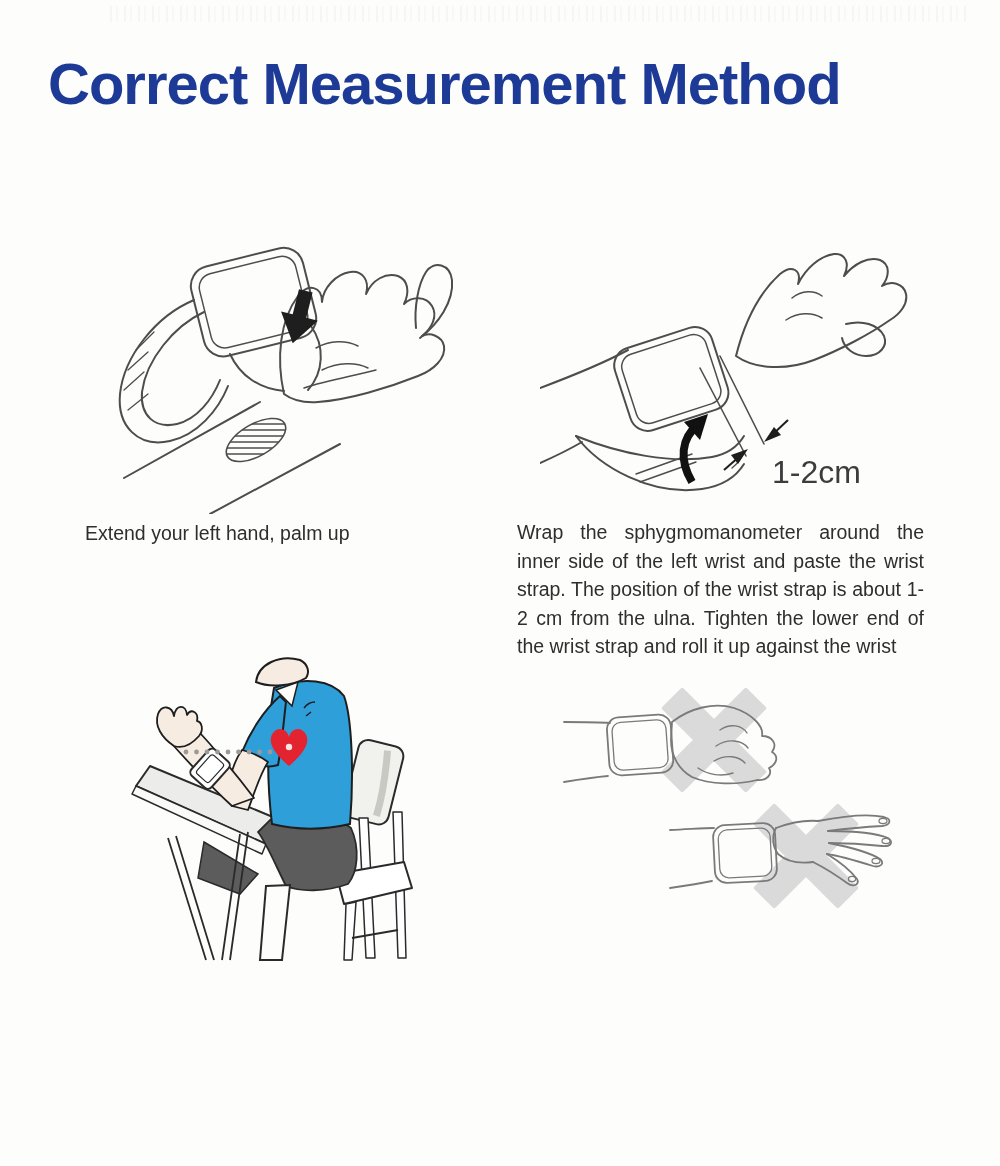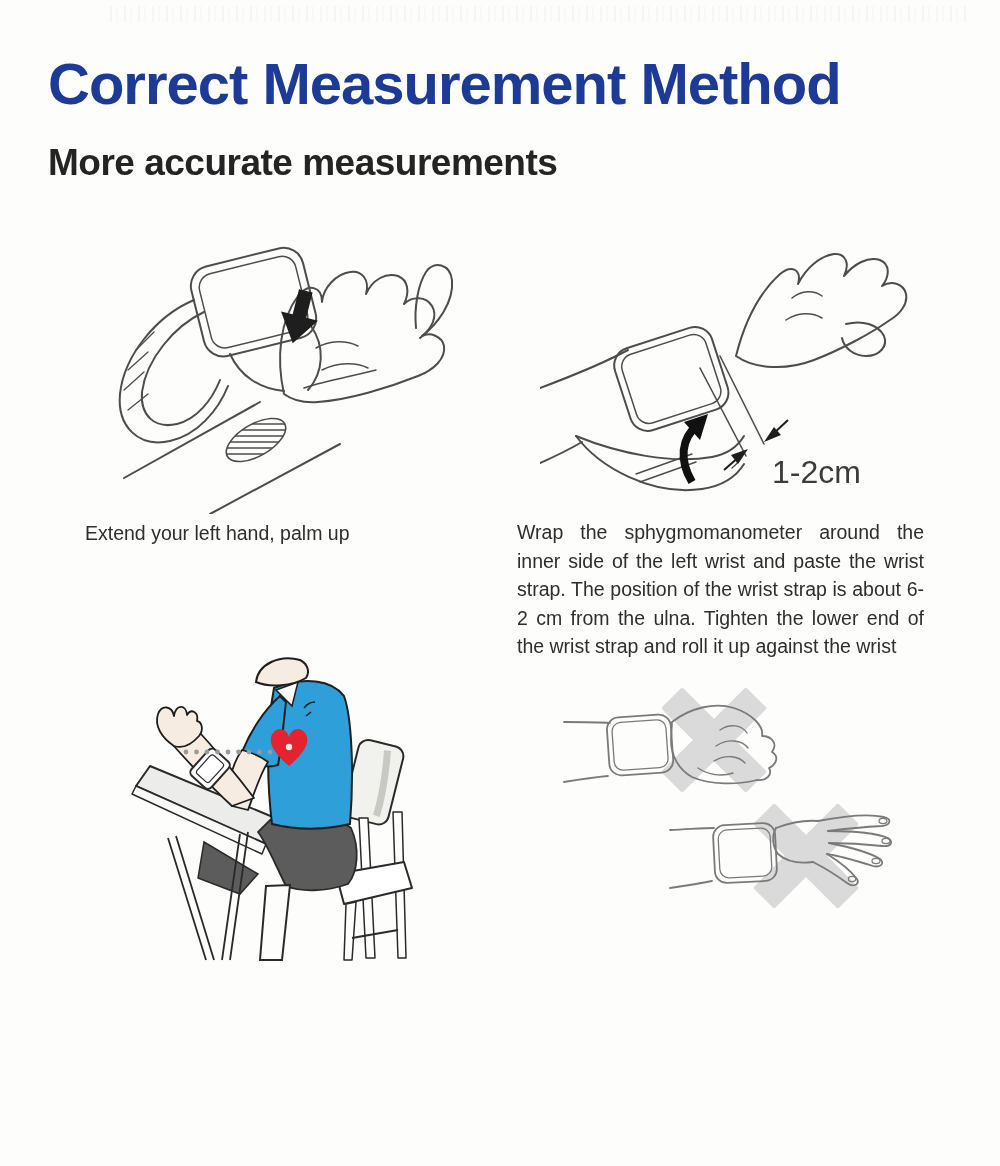--- a/index.html
+++ b/index.html
@@ -37,21 +37,20 @@
   svg text{font-family:"Liberation Sans",sans-serif;}
 </style>
 </head>
 <body>
 
 <div class="page">
 
   <div class="watermark"></div>
 
   <div class="title">Correct Measurement Method</div>
-  <div class="subtitle">More accurate measurements</div>
 
   <svg class="illus" style="left:78px;top:228px" width="424" height="286" viewBox="0 0 424 286">
     <defs>
       <clipPath id="ulnaClip">
         <ellipse cx="178" cy="212" rx="33" ry="16" transform="rotate(-30 178 212)"></ellipse>
       </clipPath>
     </defs>
     <g stroke="#4d4d4d" stroke-width="2" fill="none" stroke-linecap="round" stroke-linejoin="round">
 
       <g>
@@ -131,21 +130,21 @@
 
     <g>
       <path d="M152,254 C139,232 141,210 158,197" stroke="#111111" stroke-width="8" fill="none"></path>
       <path d="M168,186 L144,194 L160,212 Z" fill="#111111"></path>
     </g>
     <text x="232" y="255" font-size="32" fill="#3c3c3c">1-2cm</text>
   </svg>
 
   <div class="caption single" style="left:85px;top:519px;">Extend your left hand, palm up</div>
 
-  <div class="caption" style="left:517px;top:518px;width:407px;">Wrap the sphygmomanometer around the inner side of the left wrist and paste the wrist strap. The position of the wrist strap is about 6-2 cm from the ulna. Tighten the lower end of the wrist strap and roll it up against the wrist</div>
+  <div class="caption" style="left:517px;top:518px;width:407px;">Wrap the sphygmomanometer around the inner side of the left wrist and paste the wrist strap. The position of the wrist strap is about 1-2 cm from the ulna. Tighten the lower end of the wrist strap and roll it up against the wrist</div>
 
   <svg class="illus" style="left:108px;top:652px" width="336" height="312" viewBox="0 0 336 312">
 
     <polygon points="96,190 150,222 132,242 90,226" fill="#5c5c5c" stroke="#2a2a2a" stroke-width="1.5"></polygon>
 
     <g stroke="#2a2a2a" stroke-linejoin="round">
       <polygon points="42,114 172,168 158,192 28,134" fill="#ececea" stroke-width="2"></polygon>
       <polygon points="28,134 158,192 154,202 24,142" fill="#fafaf8" stroke-width="1.5"></polygon>
       <path d="M60,186 L98,308 M68,184 L106,308" fill="none" stroke-width="1.8"></path>
       <path d="M140,180 L122,308 M132,182 L114,308" fill="none" stroke-width="1.8"></path>

